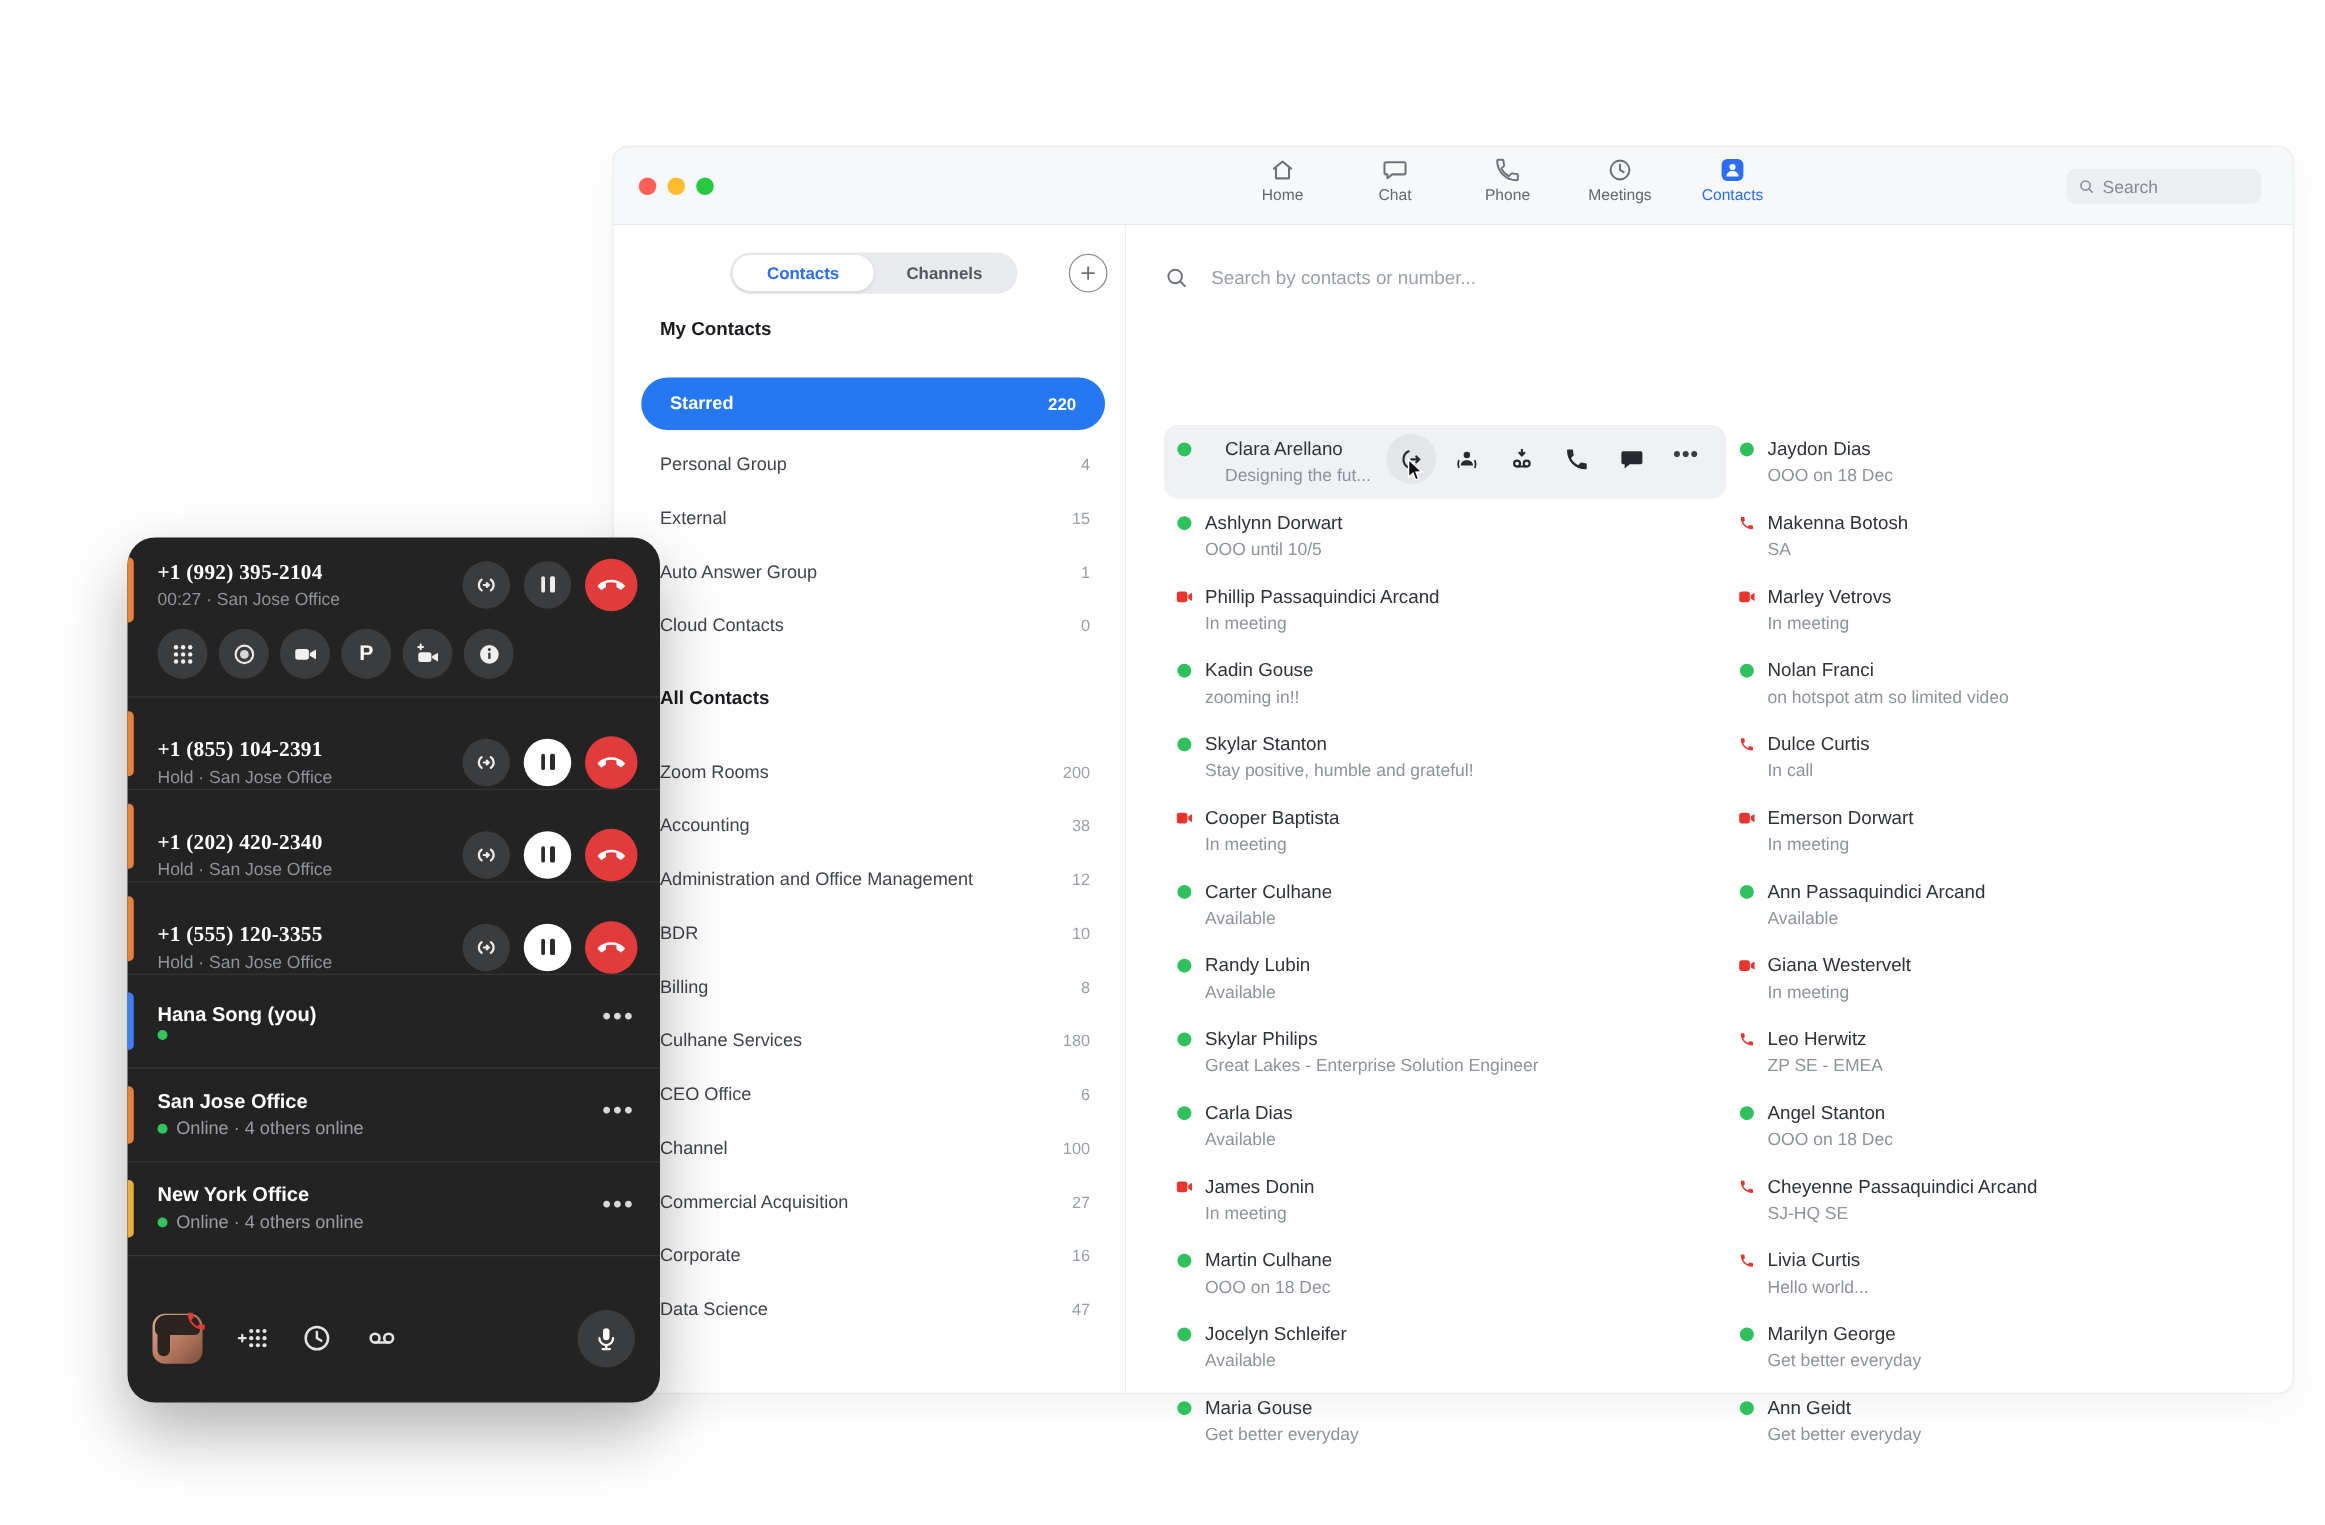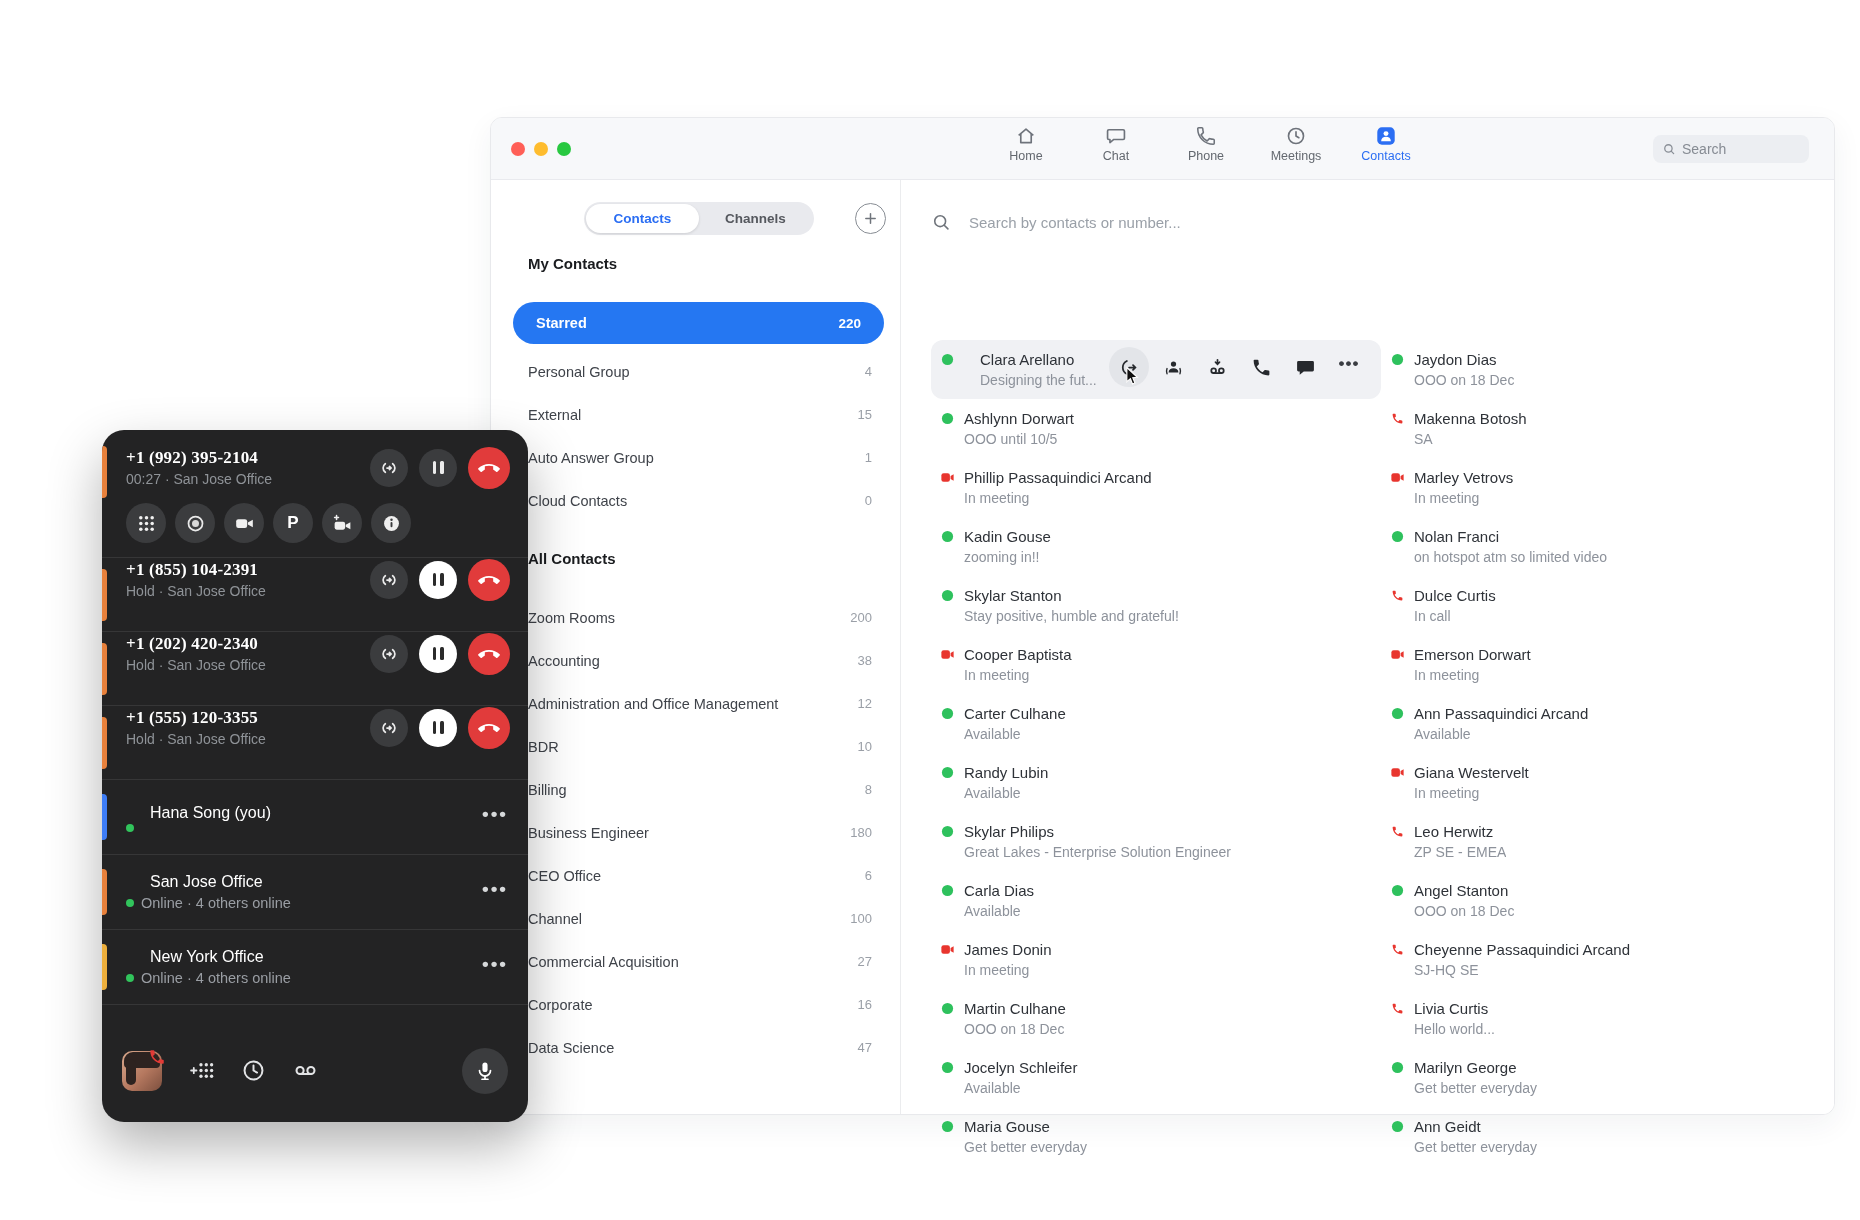--- a/index.html
+++ b/index.html
@@ -82,21 +82,21 @@
   .cursor-arrow { position:absolute; left:13px; top:19px; width:26px; height:28px; z-index:9; }
 
   
   .dpanel { position:absolute; left:102px; top:430px; width:426px; height:692px;
     background:#232324; border-radius:22px; z-index:6; overflow:hidden; color:#fff;
     box-shadow:0 24px 54px rgba(0,0,0,.30); }
   .call, .line { position:relative; border-bottom:1px solid rgba(255,255,255,.09); }
   .accent { position:absolute; left:0; width:5px; border-radius:0 4px 4px 0; }
   .a-orange { background:#e8813c; } .a-blue { background:#3e7df6; } .a-yellow { background:#edaf3c; }
   .call.c-active { height:128px; padding:16px 18px 0 24px; }
-  .call.c-hold { height:74px; padding:0 18px 0 24px; display:flex; align-items:flex-start; }
+  .call.c-hold { height:74px; padding:0 18px 0 24px; display:flex; align-items:flex-end; }
   .call.c-active .accent { top:16px; height:52px; }
   .call.c-hold .accent { top:11px; height:52px; }
   .call-top { display:flex; align-items:center; width:100%; }
   .call-num { font-size:17px; font-weight:700; letter-spacing:.2px; line-height:23px;font-family:Liberation Serif, serif; }
   .call-sub { font-size:14px; color:#8f9398; line-height:20px; }
   .call-btns { margin-left:auto; display:flex; align-items:center; gap:11px; }
   .cbtn { width:38px; height:38px; border-radius:50%; background:#3b3c3e; display:flex;
     align-items:center; justify-content:center; color:#ececec; flex:none; }
   .cbtn svg { width:20px; height:20px; }
   .cbtn.end { width:42px; height:42px; background:#e13b3b; color:#fff; }
@@ -108,21 +108,21 @@
   .in-call-controls { display:none; }
   .c-active .in-call-controls { display:flex; gap:9px; margin-top:14px; }
   .icc { width:40px; height:40px; border-radius:50%; background:#3b3c3e; display:flex;
     align-items:center; justify-content:center; color:#f0f0f0; }
   .icc svg { width:21px; height:21px; }
   .icc .pletter { font-size:17px; font-weight:700; color:#fff; }
   .line { min-height:75px; display:flex; flex-direction:column; justify-content:center;
     padding:0 18px 0 24px; }
   .line:nth-child(5) { min-height:60px; }  
   .line .accent { top:50%; transform:translateY(-50%); height:calc(100% - 28px); }
-  .line-name { font-size:16px; font-weight:400; line-height:22px;margin-left:24px; }
+  .line-name { font-size:16px; font-weight:700; line-height:22px; }
   .line-online { display:flex; align-items:center; gap:7px; font-size:14.5px; color:#9a9ea4; line-height:20px; }
   .line-online:empty, .line-online.hide { display:none; }
   .odot { width:8px; height:8px; border-radius:50%; background:#31c45c; flex:none; }
   .line-more { position:absolute; right:20px; top:50%; transform:translateY(-62%);
     color:#d6d8da; font-size:19px; letter-spacing:2px; font-weight:700; }
   .dfooter { height:131px; display:flex; align-items:center; padding:0 20px; gap:27px; }
   .avatar { width:40px; height:40px; border-radius:10px; position:relative; flex:none;
     background:linear-gradient(135deg,#d9a98d 0%,#b5785f 55%,#7c4f3e 100%); overflow:visible; }
   .avatar::before { content:""; position:absolute; left:2px; top:1px; width:36px; height:16px;
     border-radius:9px 9px 4px 4px; background:#2d2320; }
@@ -259,21 +259,21 @@
               <span class="lbl">BDR</span>
               <span class="cnt">10</span>
             </div>
 
             <div class="sitem">
               <span class="lbl">Billing</span>
               <span class="cnt">8</span>
             </div>
 
             <div class="sitem">
-              <span class="lbl">Business Engineer</span>
+              <span class="lbl">Culhane Services</span>
               <span class="cnt">180</span>
             </div>
 
             <div class="sitem">
               <span class="lbl">CEO Office</span>
               <span class="cnt">6</span>
             </div>
 
             <div class="sitem">
               <span class="lbl">Channel</span>

